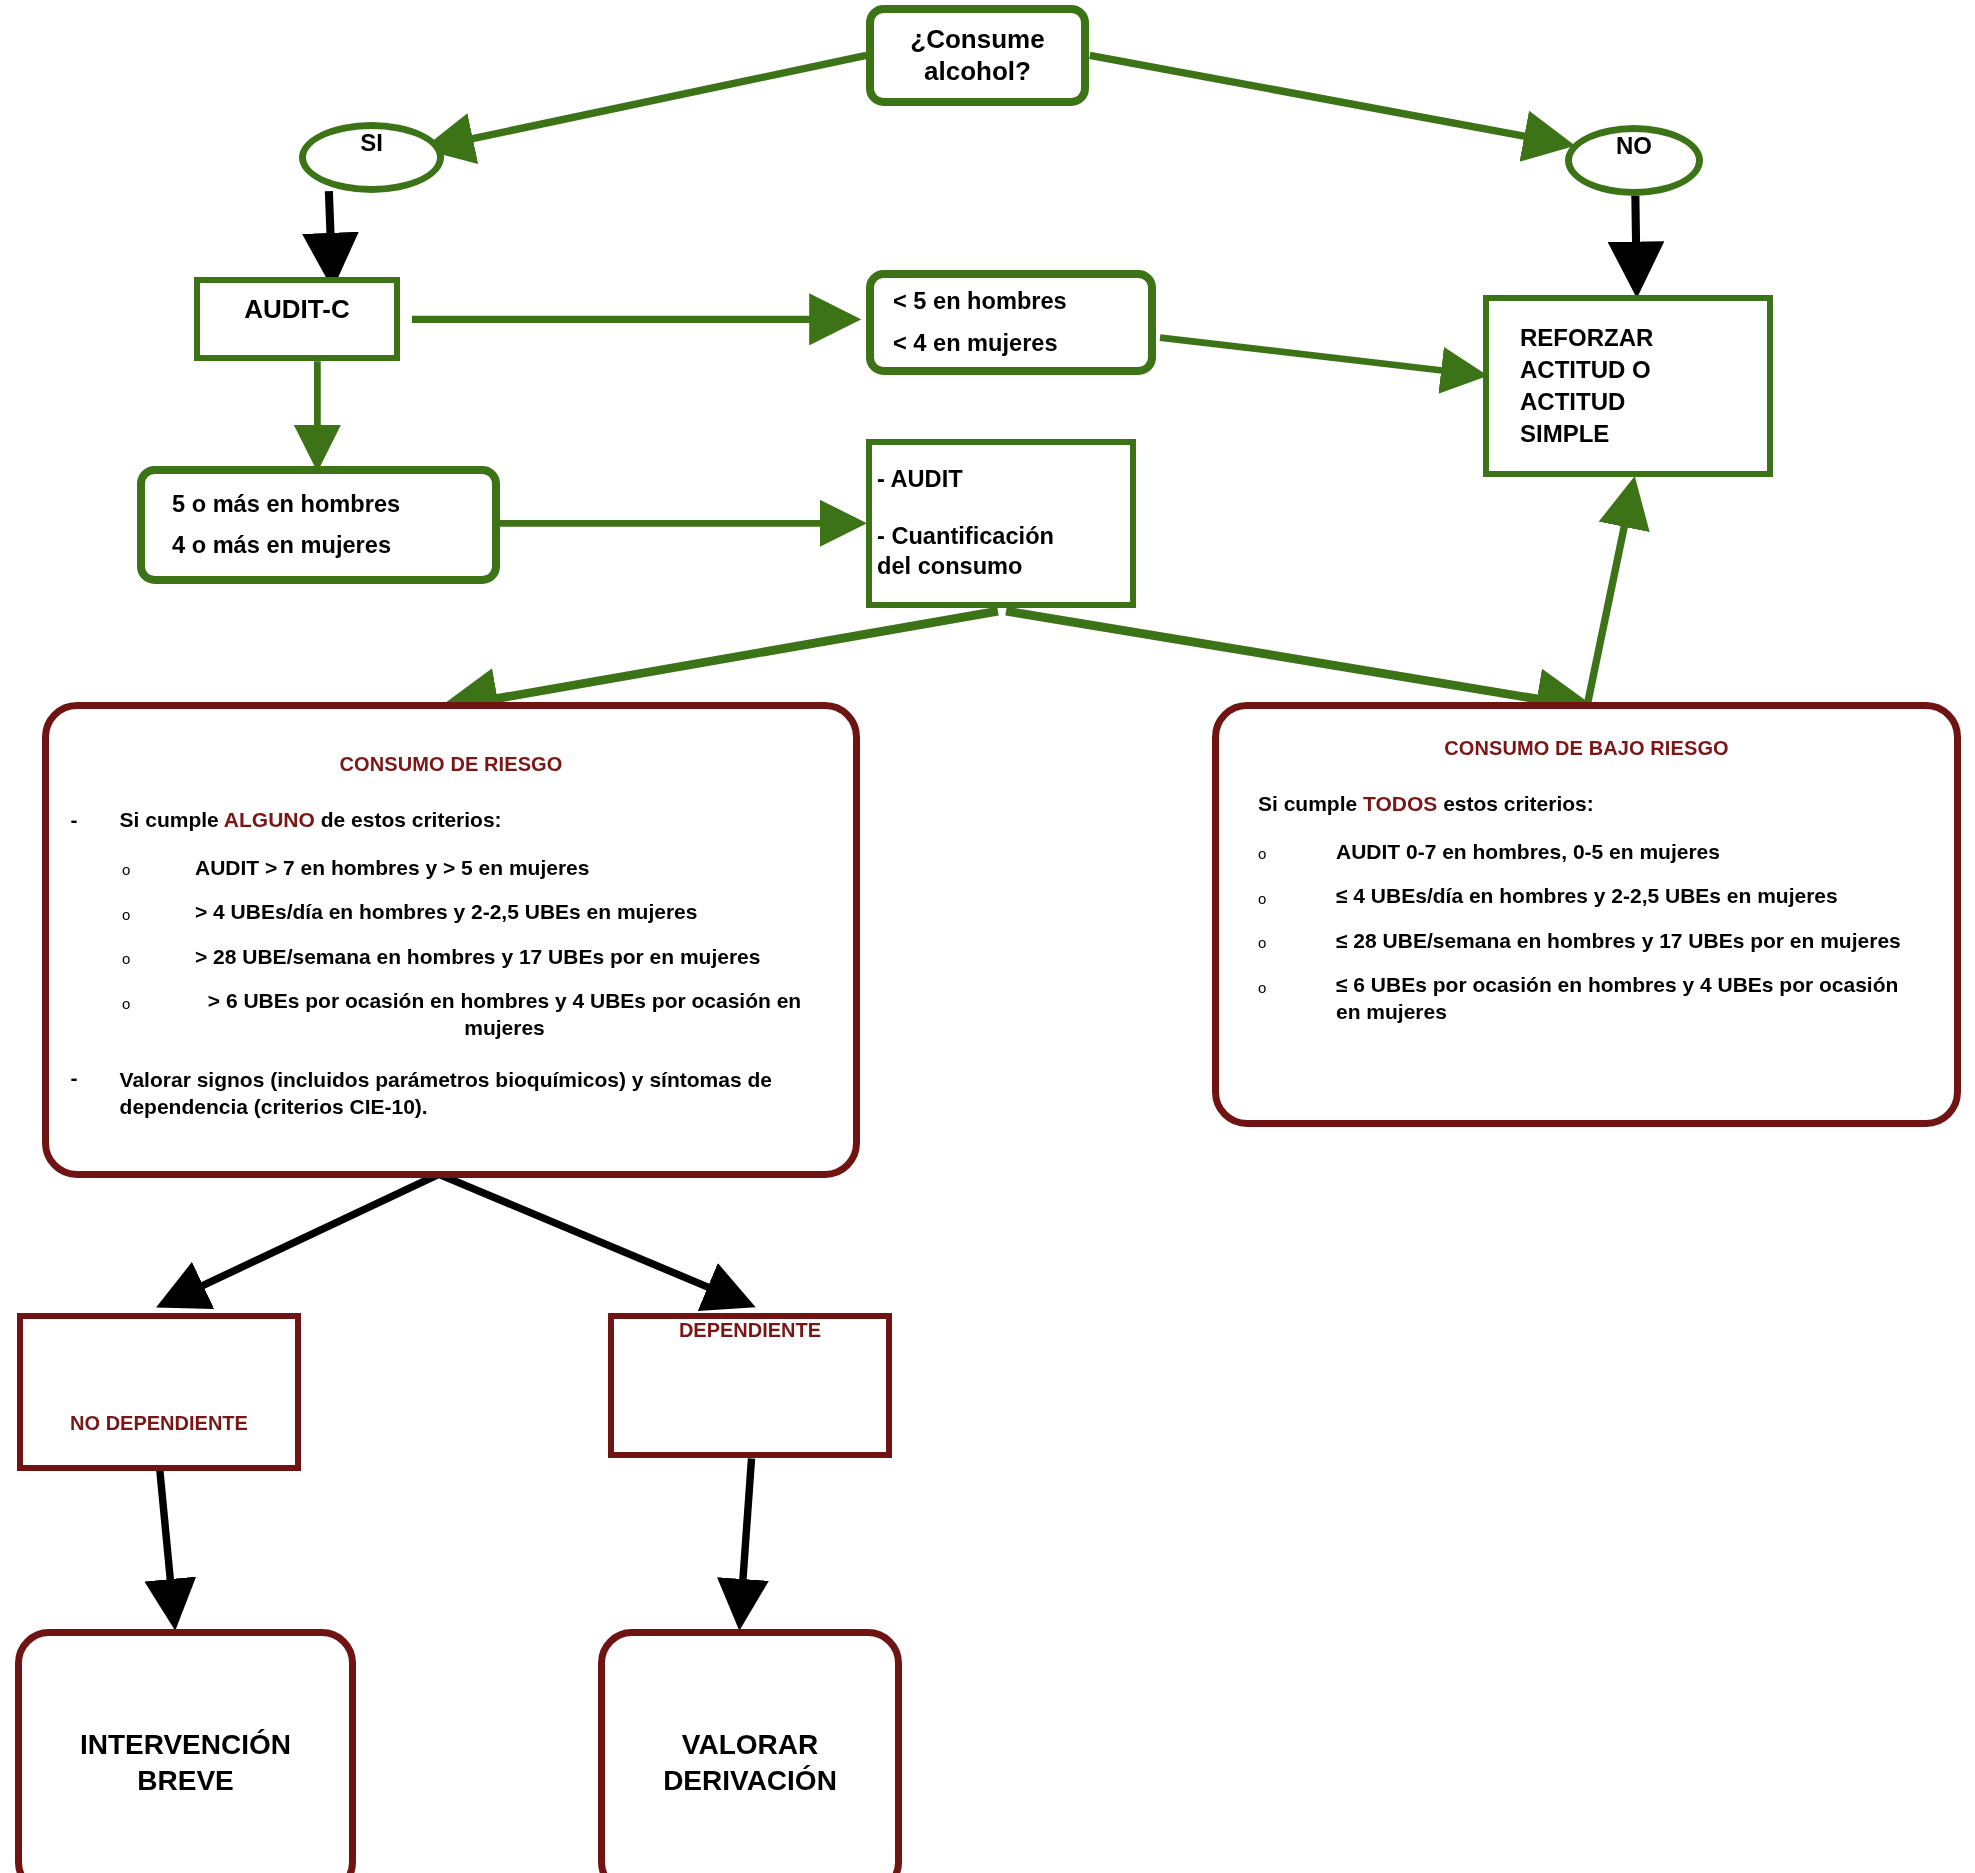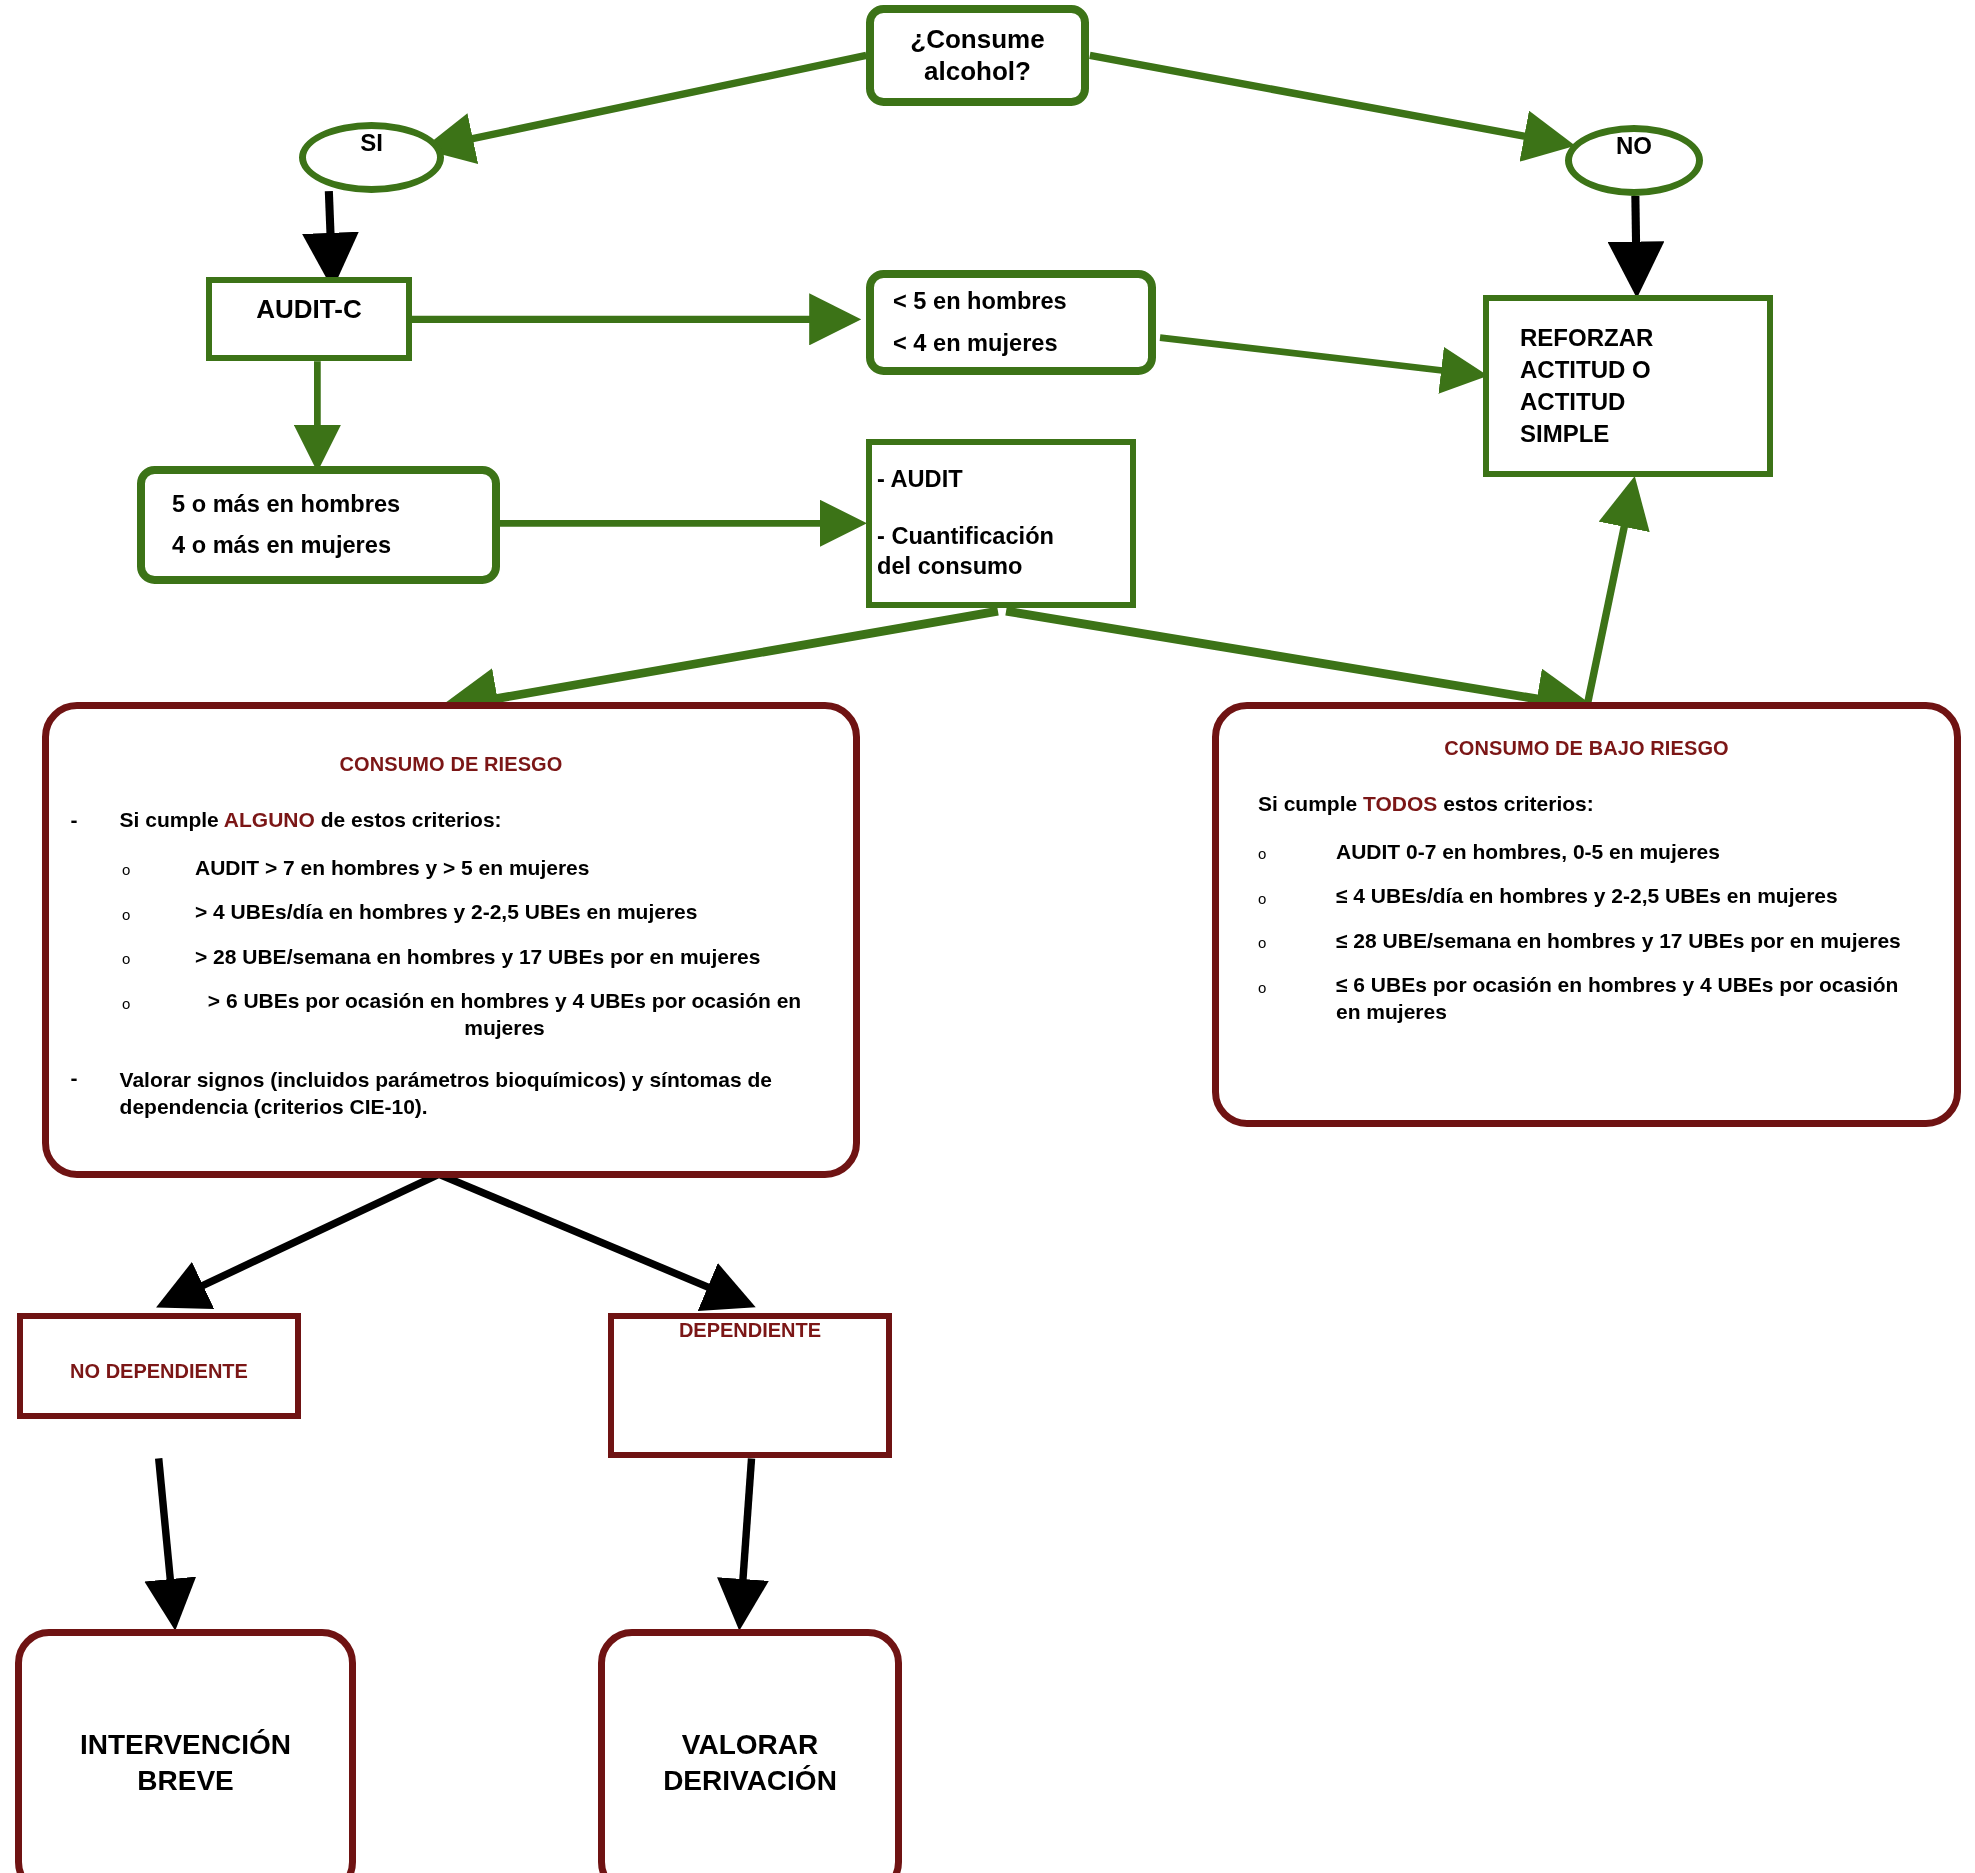--- a/index.html
+++ b/index.html
@@ -87,21 +87,21 @@
   </div>
 
   <div class="ellipse" style="left:299px;top:122px;width:145px;height:71px;">
     <span class="t-blk" style="font-size:24px;">SI</span>
   </div>
 
   <div class="ellipse" style="left:1565px;top:125px;width:138px;height:71px;">
     <span class="t-blk" style="font-size:24px;">NO</span>
   </div>
 
-  <div class="node g-box" style="left:206px;top:277px;width:206px;height:84px;justify-content:flex-start;">
+  <div class="node g-box" style="left:194px;top:277px;width:206px;height:84px;justify-content:flex-start;">
     <div class="t-blk ttl-center" style="font-size:26px;padding-top:10.8px;">AUDIT-C</div>
   </div>
 
   <div class="node g-round" style="left:866px;top:270px;width:290px;height:105px;padding-left:19px;">
     <div class="t-blk line2" style="font-size:23.6px;">
       <div>&lt; 5 en hombres</div>
       <div>&lt; 4 en mujeres</div>
     </div>
   </div>
 
@@ -188,21 +188,21 @@
         <div class="bullet-mark" style="flex:0 0 78px;padding-top:5.4px;">o</div>
         <div class="bullet-txt">≤ 28 UBE/semana en hombres y 17 UBEs por en mujeres</div>
       </div>
       <div class="bullet-row">
         <div class="bullet-mark" style="flex:0 0 78px;padding-top:5.4px;">o</div>
         <div class="bullet-txt">≤ 6 UBEs por ocasión en hombres y  4 UBEs por ocasión en mujeres</div>
       </div>
     </div>
   </div>
 
-  <div class="node r-box" style="left:17px;top:1313px;width:284px;height:106px;justify-content:flex-end;">
+  <div class="node r-box" style="left:17px;top:1313px;width:284px;height:158px;justify-content:flex-end;">
     <div class="t-red ttl-center" style="font-size:20px;padding-bottom:30px;">NO DEPENDIENTE</div>
   </div>
 
   <div class="node r-box" style="left:608px;top:1313px;width:284px;height:145px;justify-content:flex-start;">
     <div class="t-red ttl-center" style="font-size:20px;padding-bottom:30px;">DEPENDIENTE</div>
   </div>
 
   <div class="node r-round" style="left:15px;top:1629px;width:341px;height:267px;">
     <div class="t-blk ttl-center" style="font-size:28px;line-height:1.28;">
       <div>INTERVENCIÓN</div>

